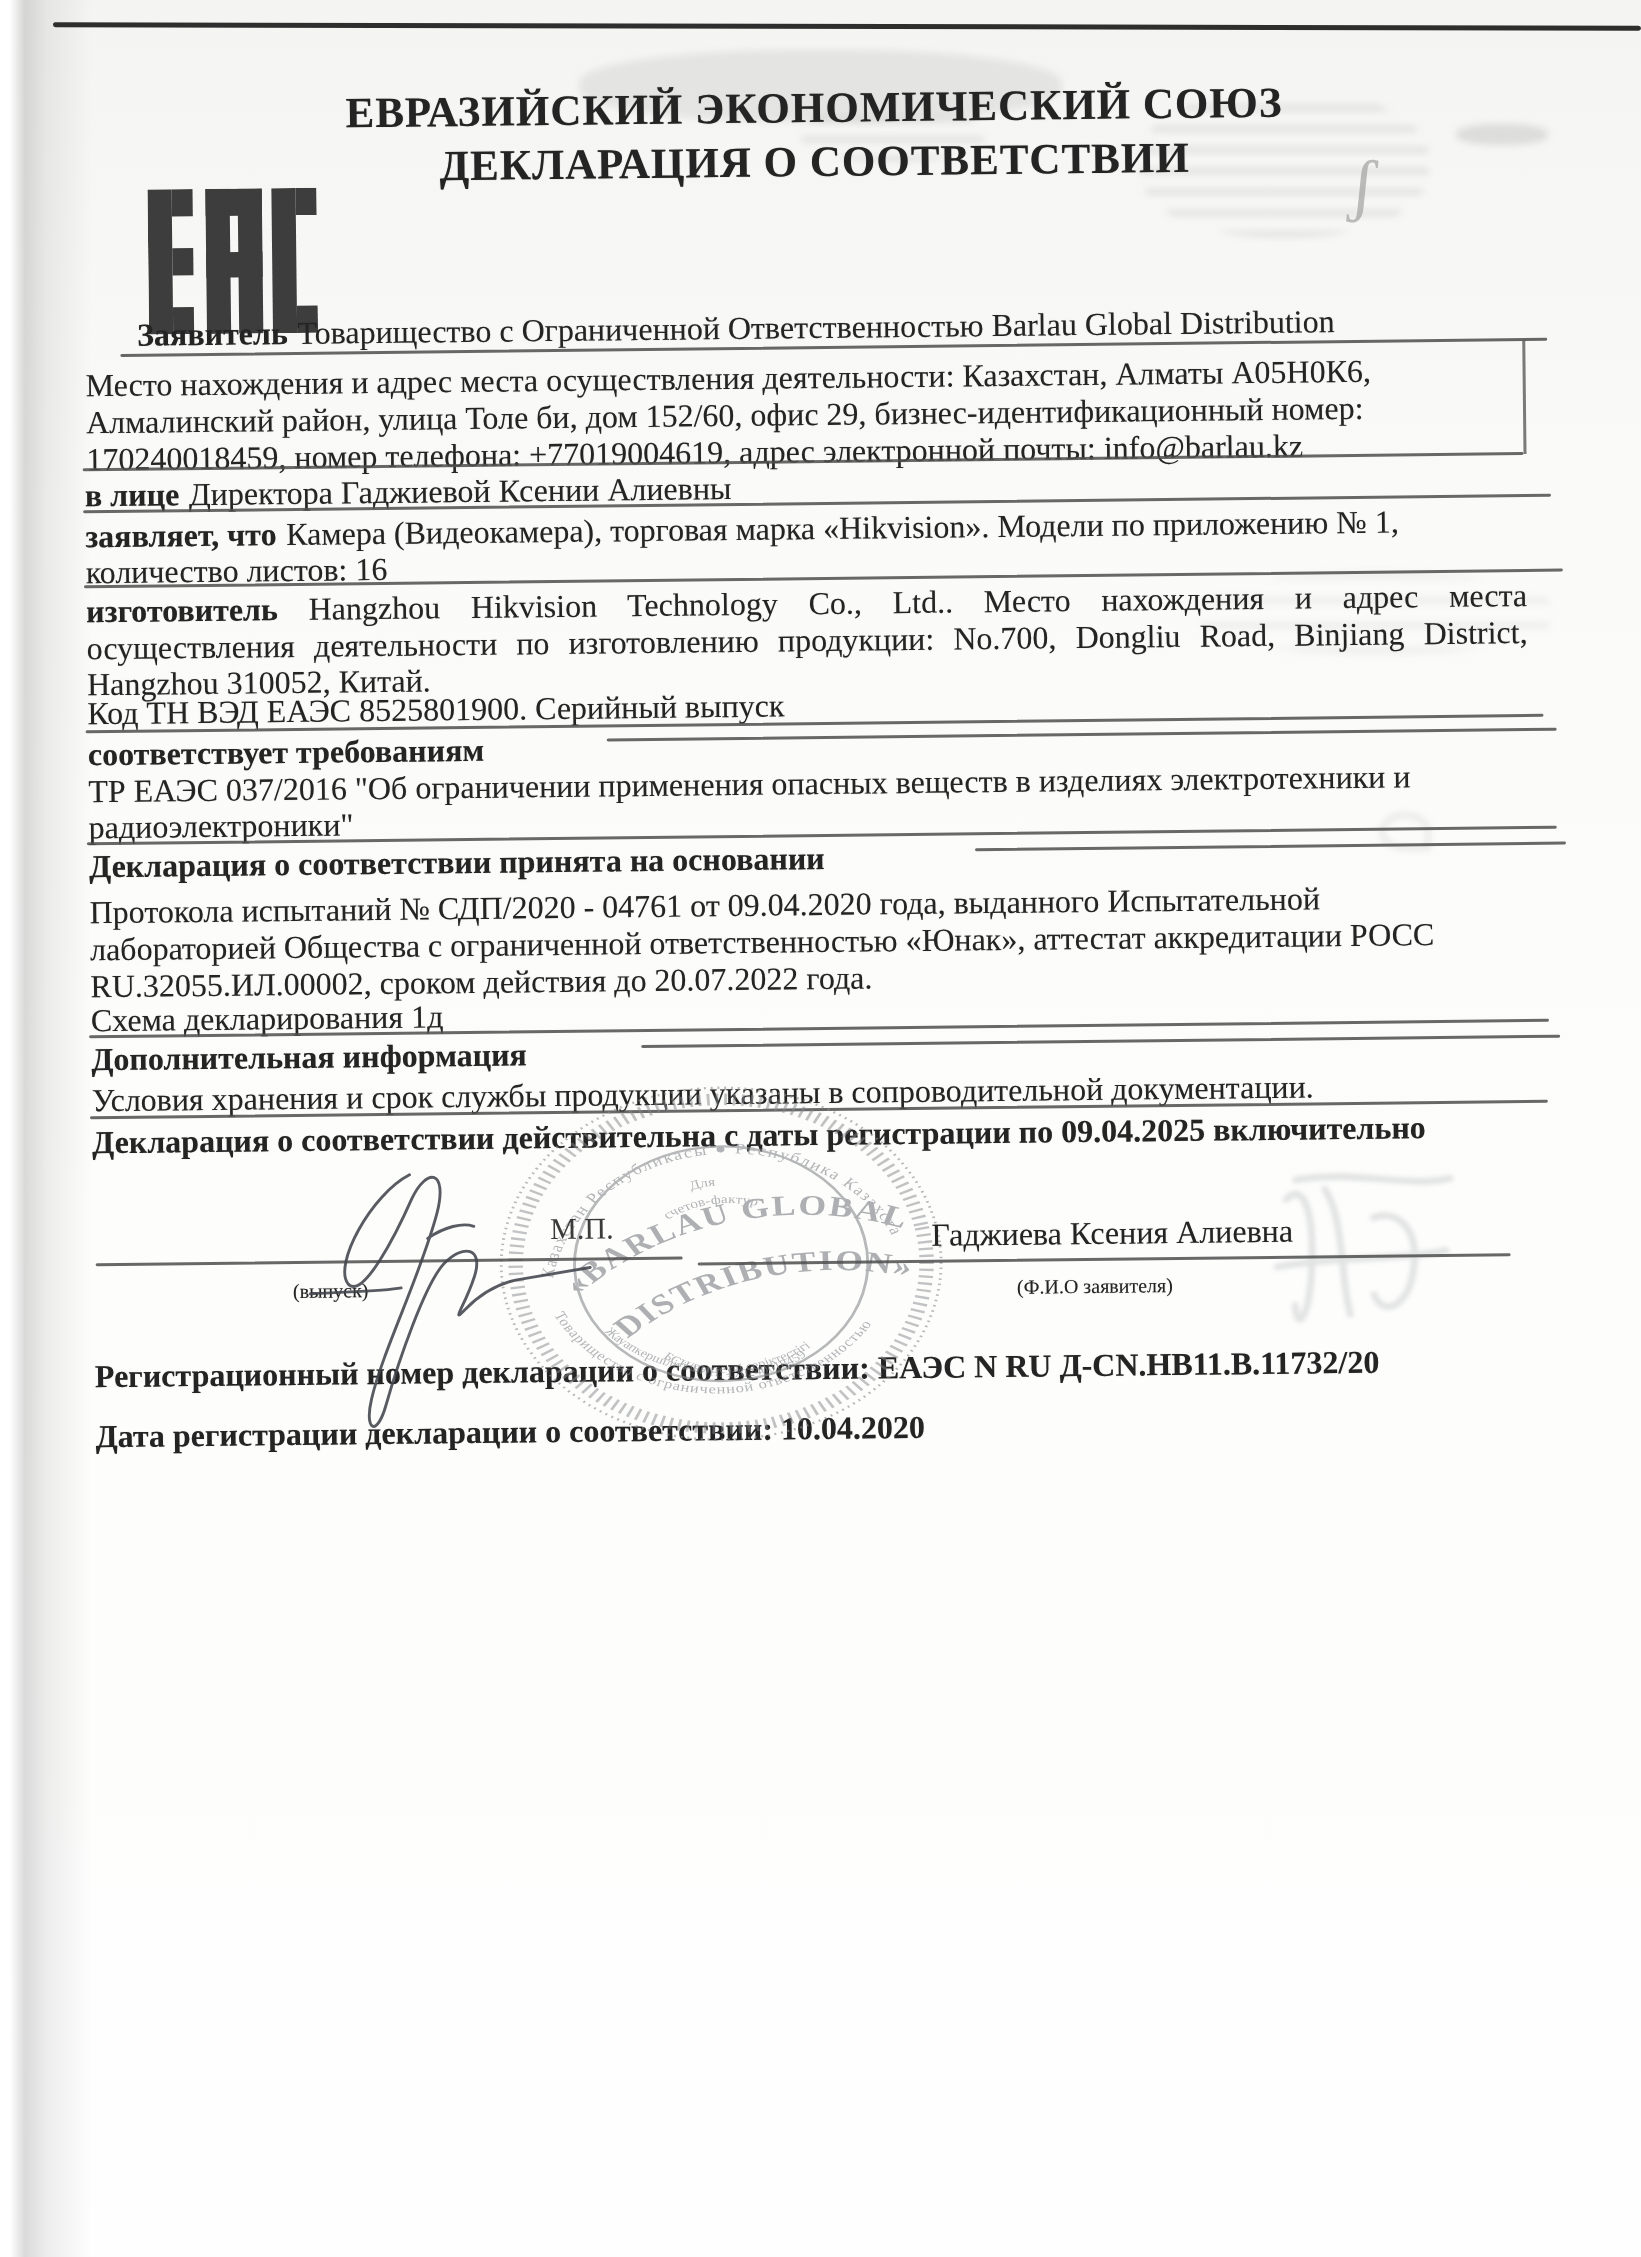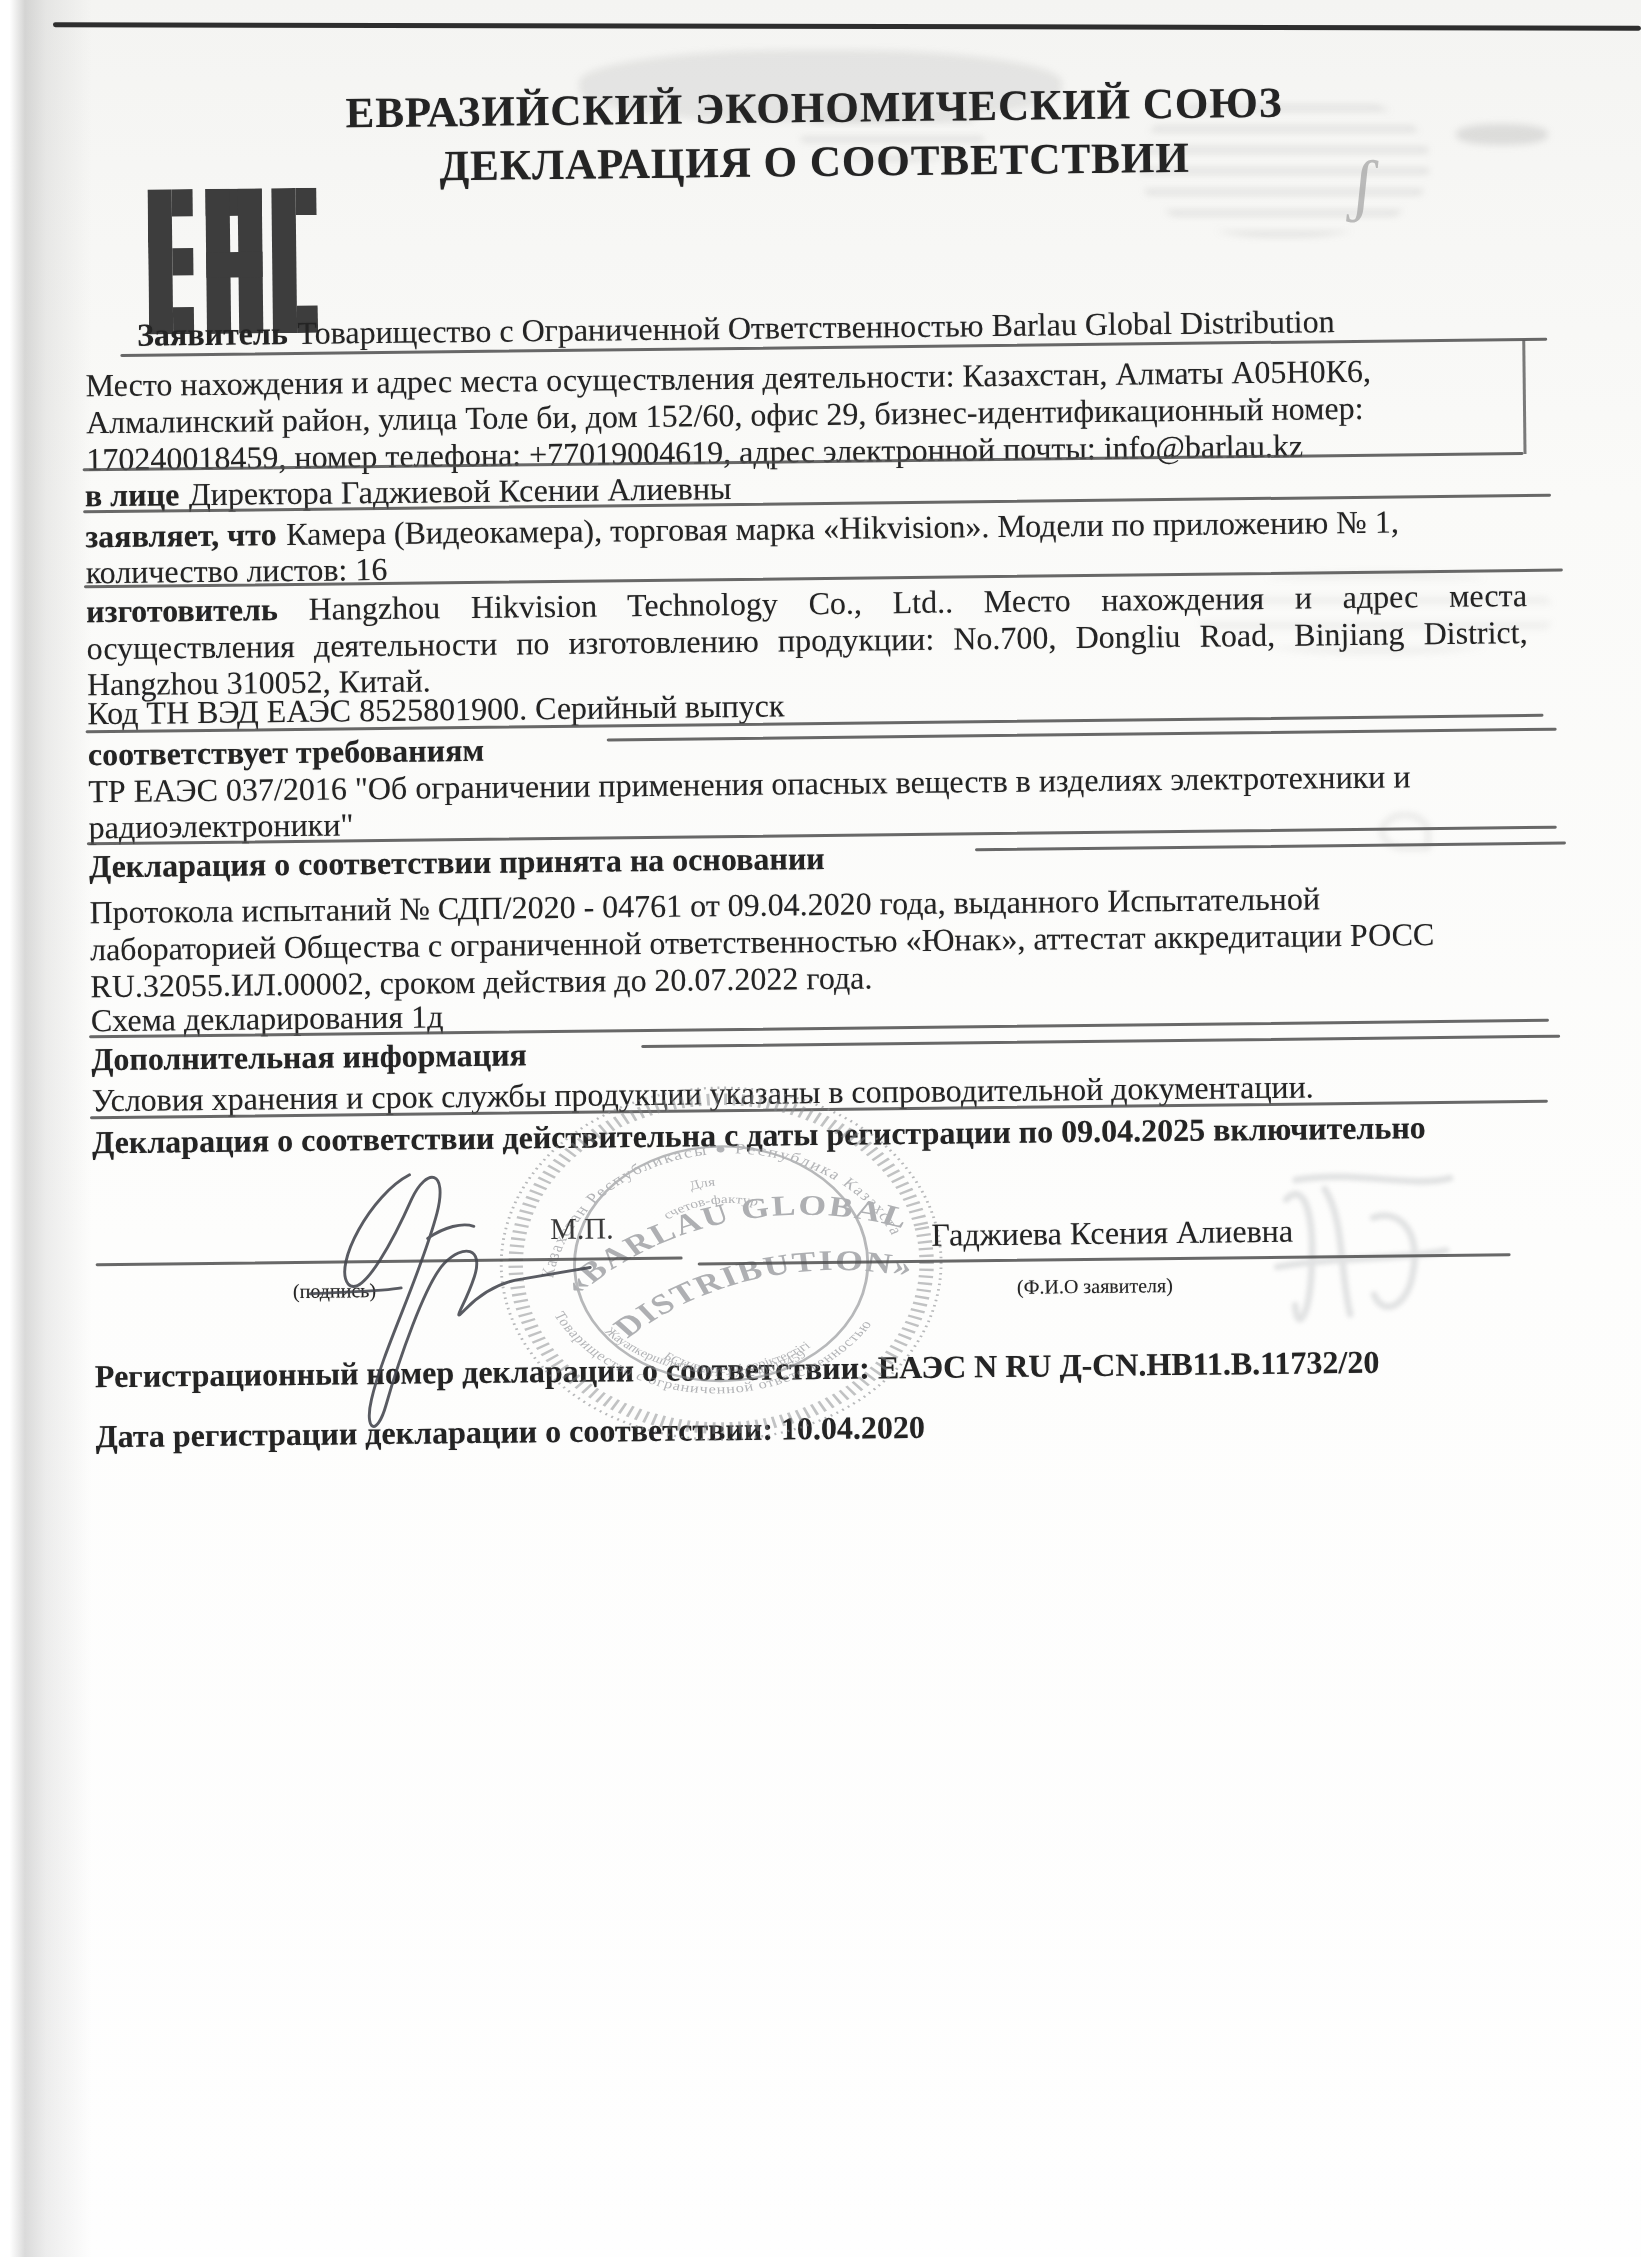--- a/index.html
+++ b/index.html
@@ -141,21 +141,21 @@
       <g fill="none" stroke="#43454d" stroke-width="3" stroke-linecap="round" opacity=".88">
         <path d="M 150 30 C 110 50, 70 122, 85 142 C 100 160, 136 90, 152 55 C 168 22, 190 25, 178 70 C 160 135, 120 212, 108 262 C 100 294, 113 302, 123 268 C 136 224, 165 142, 185 122 C 205 102, 226 106, 216 136 C 206 166, 190 186, 206 170 C 222 154, 242 142, 266 139 L 336 128"></path>
         <path d="M 46 152 C 96 150, 124 150, 140 147"></path>
         <path d="M 168 96 C 186 84, 204 80, 216 84"></path>
       </g>
     </svg>
 
     <div class="mp">М.П.</div>
 
     <div class="rl" style="top:1255px;left:89px;width:587px;z-index:2;"></div>
-    <div class="ln small" style="top:1267px;left:286px;">(подпись)</div>
+    <div class="ln small" style="top:1267px;left:286px;">(выпуск)</div>
 
     <div class="ln" style="top:1218px;left:925px;z-index:2;">Гаджиева Ксения Алиевна</div>
     <div class="rl" style="top:1261px;left:691px;width:813px;z-index:2;"></div>
     <div class="ln small" style="top:1271px;left:1010px;">(Ф.И.О  заявителя)</div>
 
     <svg class="smudge" viewBox="0 0 215 195">
       <g fill="none" stroke="#8e9298" stroke-width="7" opacity=".45" stroke-linecap="round">
         <path d="M 30 40 C 50 20, 60 60, 55 120 C 52 160, 40 180, 38 150"></path>
         <path d="M 70 30 C 90 60, 85 120, 95 160"></path>
         <path d="M 120 60 C 150 50, 170 80, 160 120 C 155 150, 130 165, 120 140"></path>

